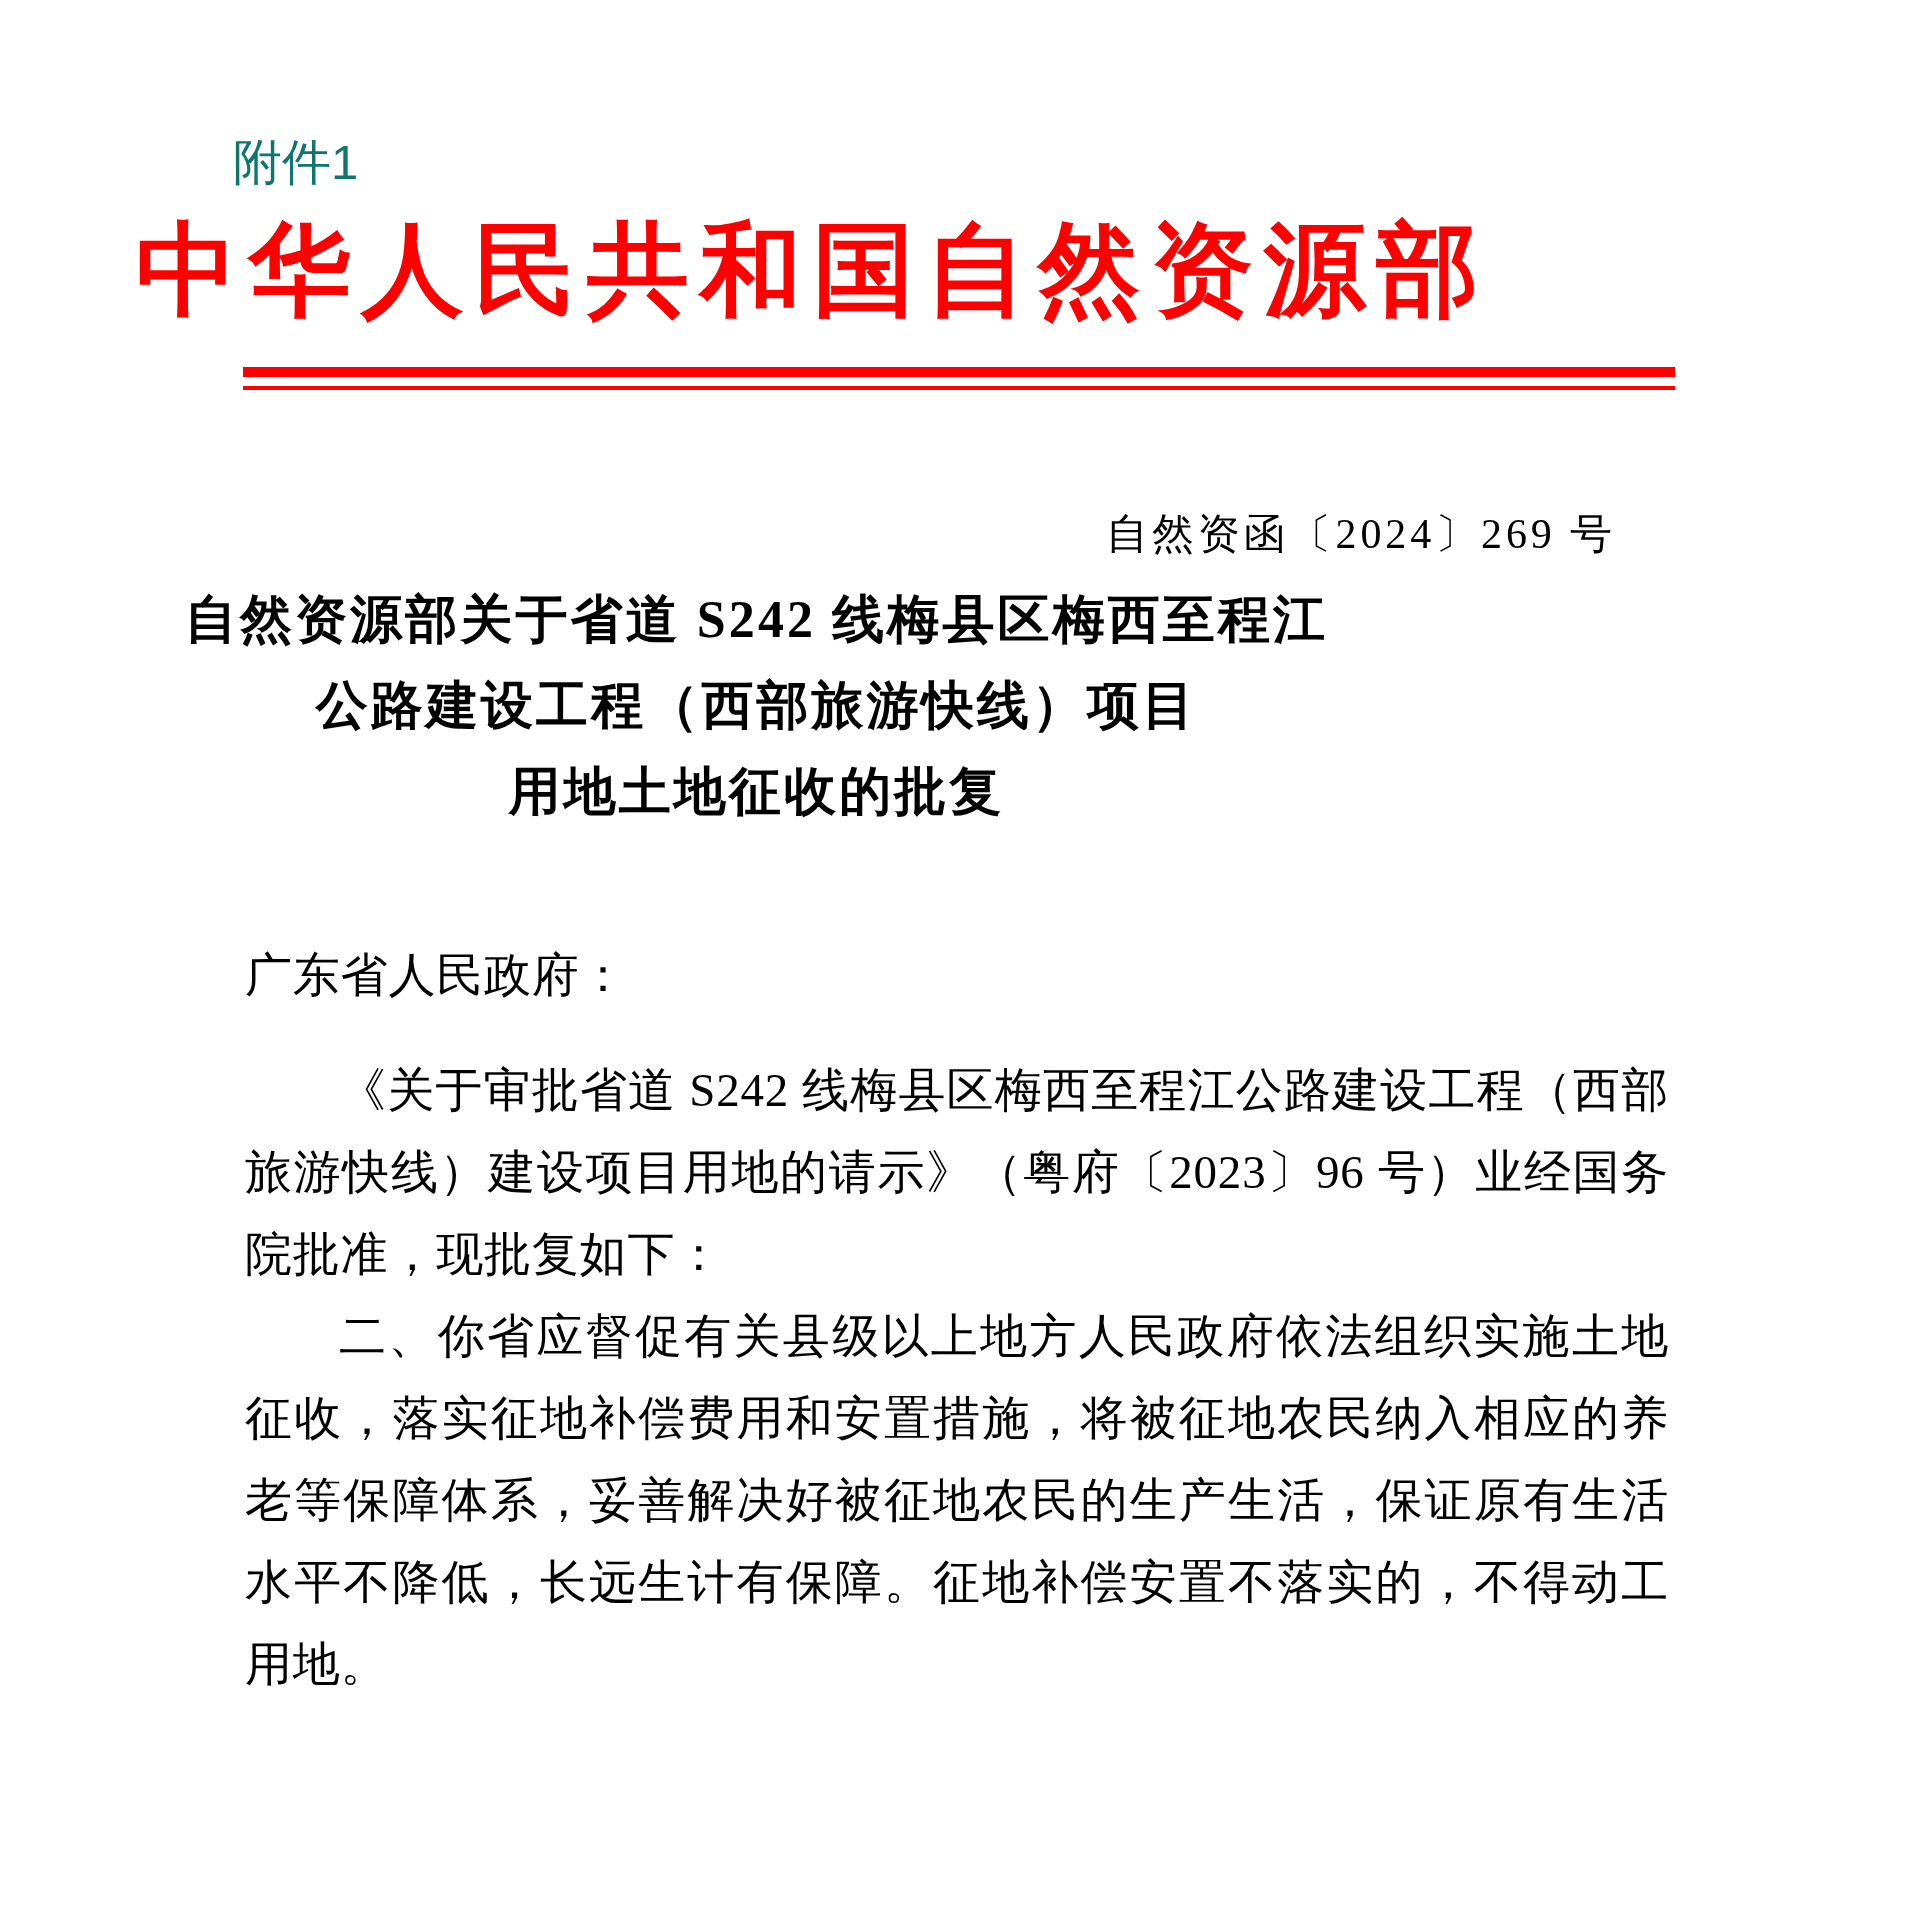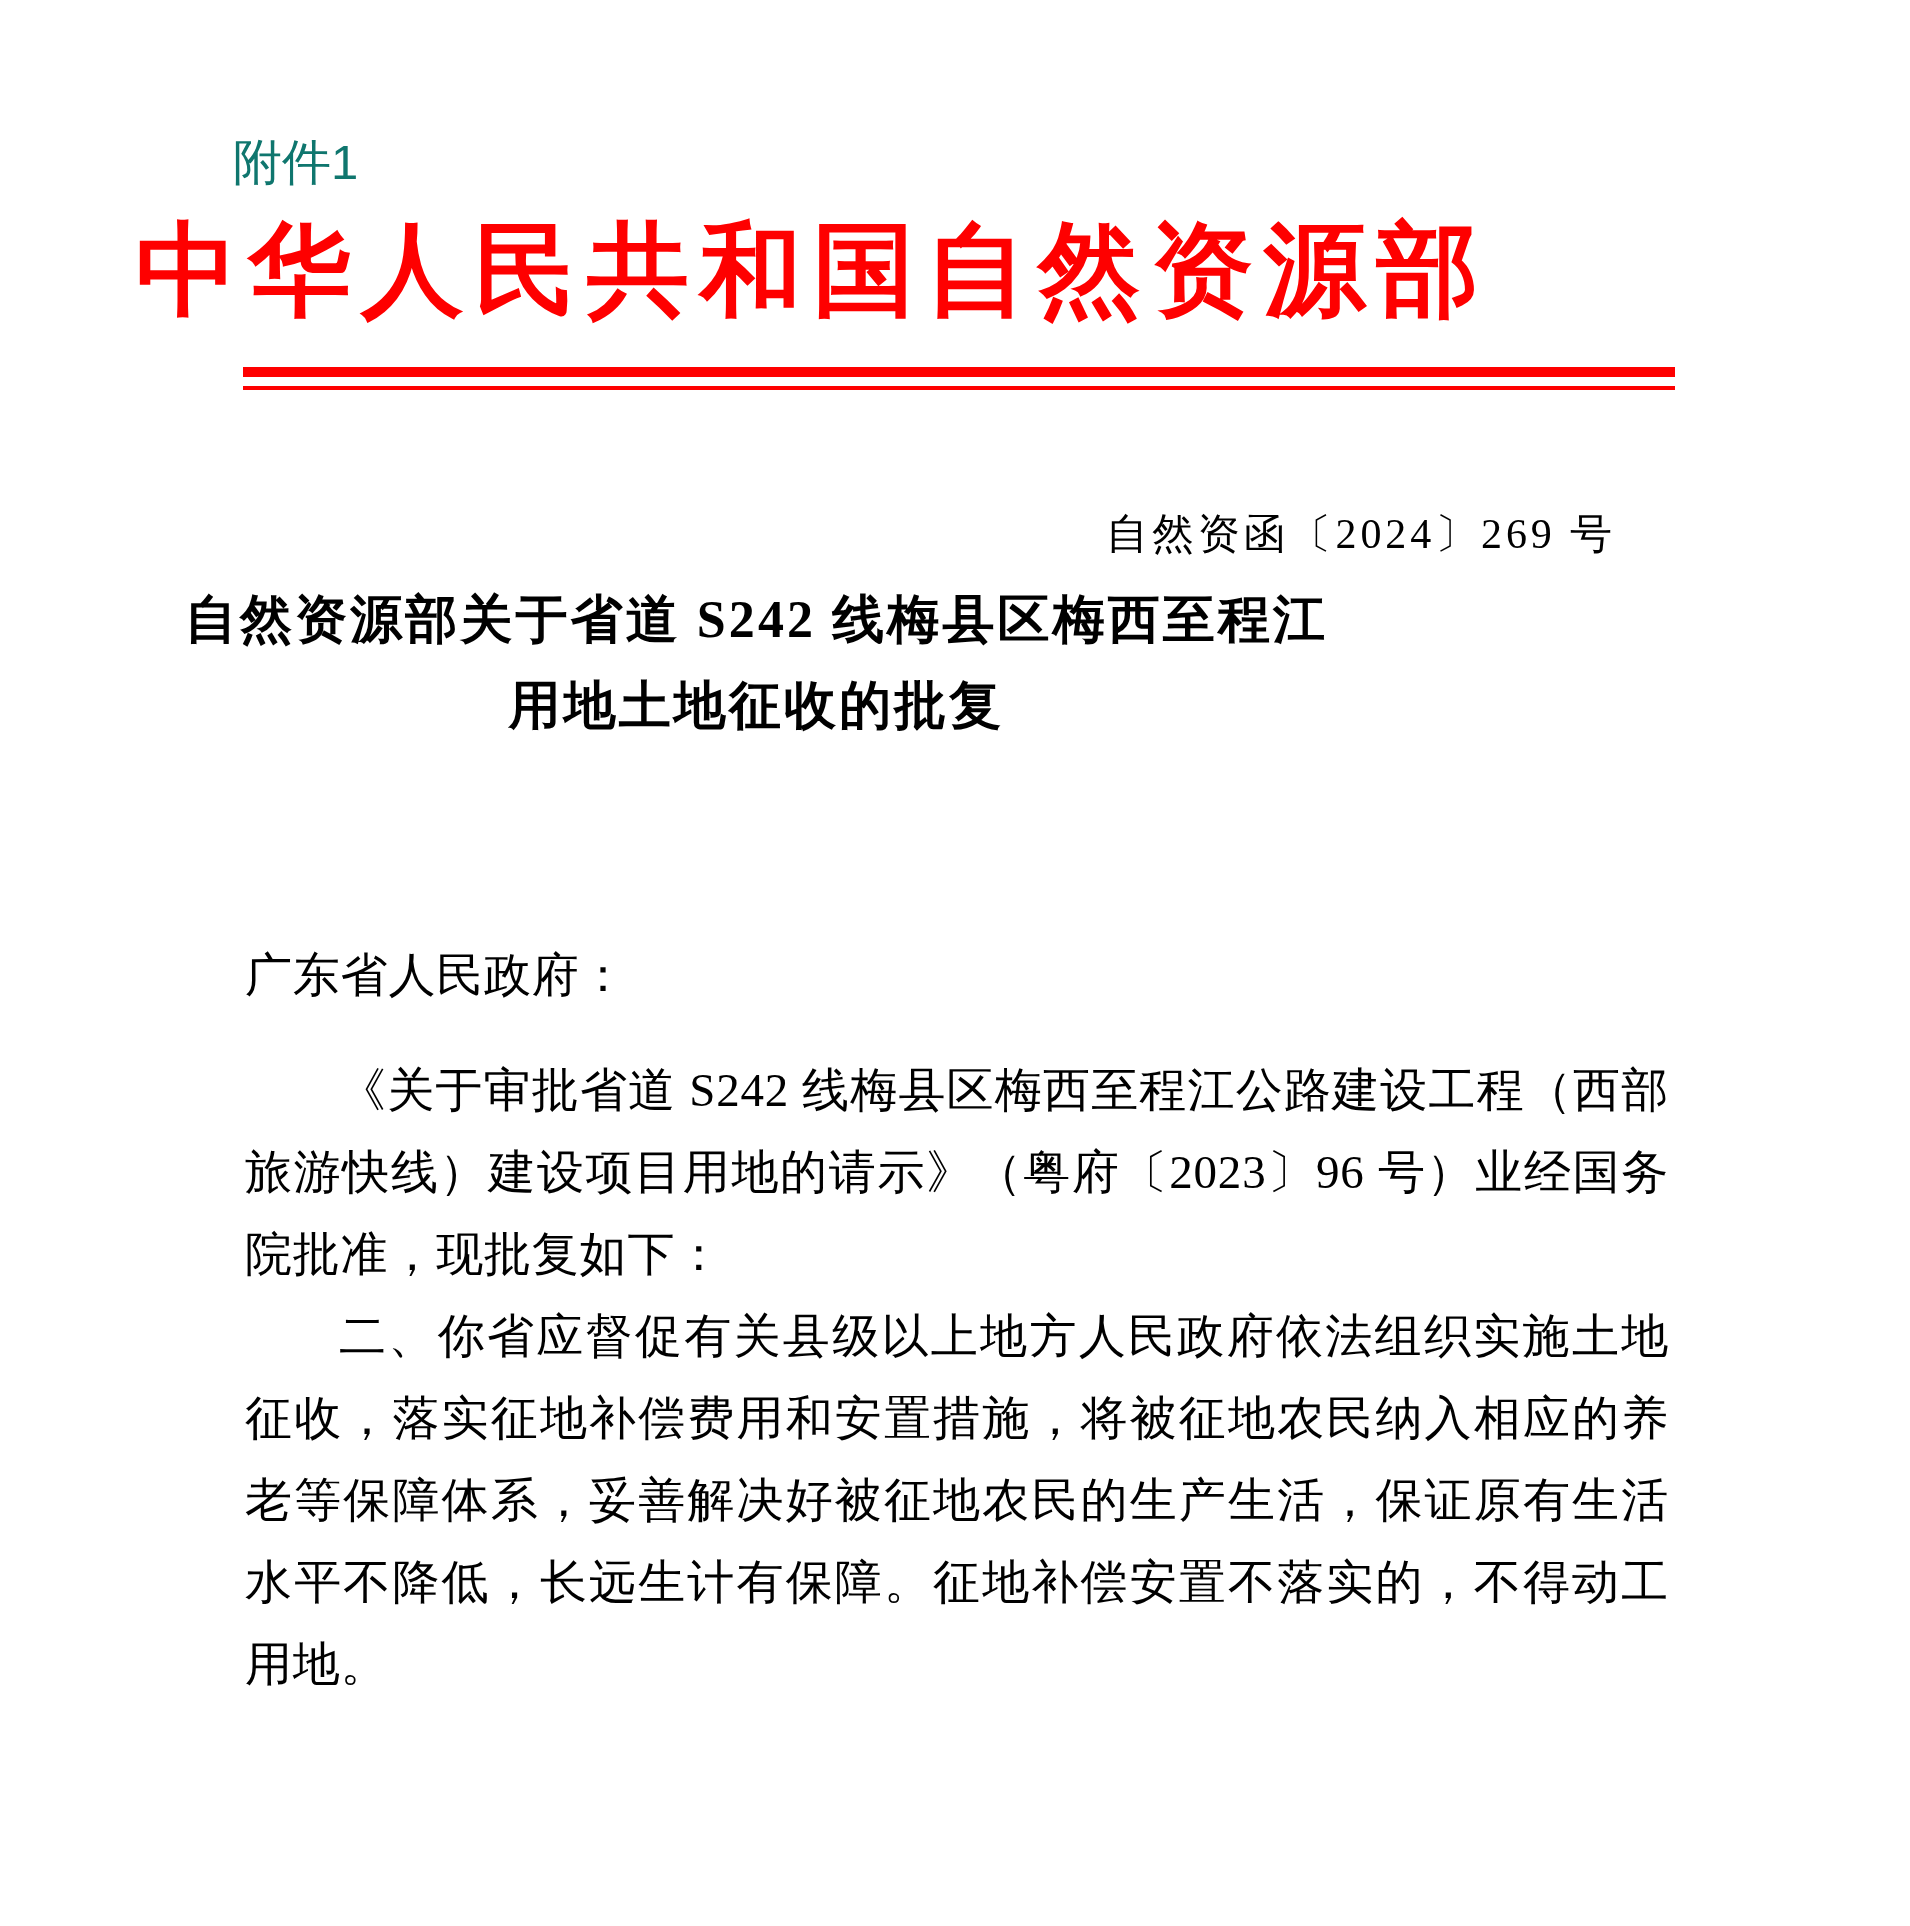--- a/index.html
+++ b/index.html
@@ -65,20 +65,21 @@
 
 <div class="abs masthead">中华人民共和国自然资源部</div>
 
 <div class="abs rule rule-top-thick"></div>
 <div class="abs rule rule-top-thin"></div>
 
 <div class="abs doc-number">自然资函〔2024〕269 号</div>
 
 <div class="abs title">
   <div>自然资源部关于省道 S242 线梅县区梅西至程江</div>
+  <div>公路建设工程（西部旅游快线）项目</div>
   <div>用地土地征收的批复</div>
 </div>
 
 <div class="abs body-text">
   <p class="salutation">广东省人民政府：</p>
   <p class="para first">《关于审批省道 S242 线梅县区梅西至程江公路建设工程（西部旅游快线）建设项目用地的请示》（粤府〔2023〕96 号）业经国务院批准，现批复如下：</p>
   <p class="para">二、你省应督促有关县级以上地方人民政府依法组织实施土地征收，落实征地补偿费用和安置措施，将被征地农民纳入相应的养老等保障体系，妥善解决好被征地农民的生产生活，保证原有生活水平不降低，长远生计有保障。征地补偿安置不落实的，不得动工用地。</p>
 </div>
 
 

